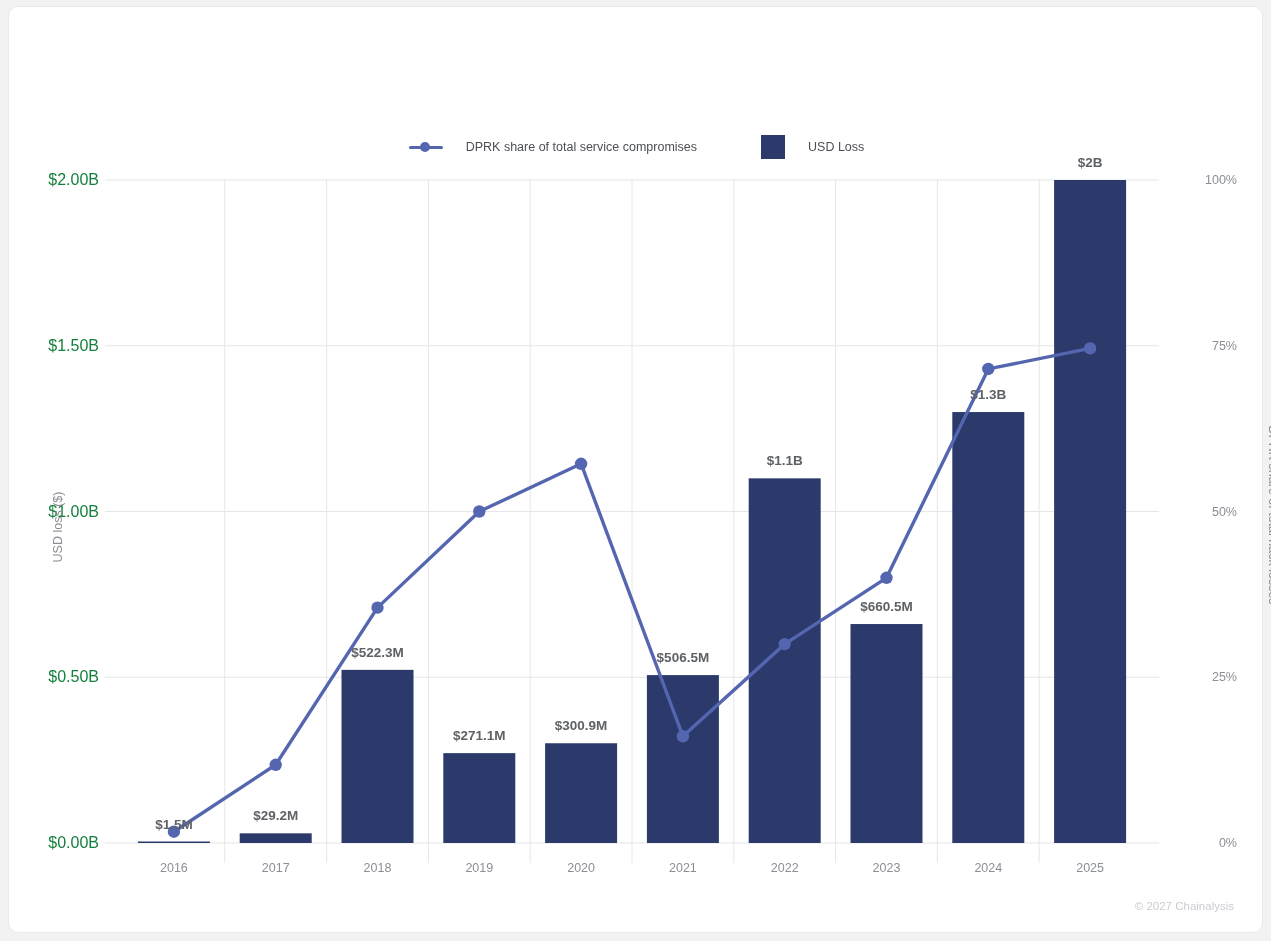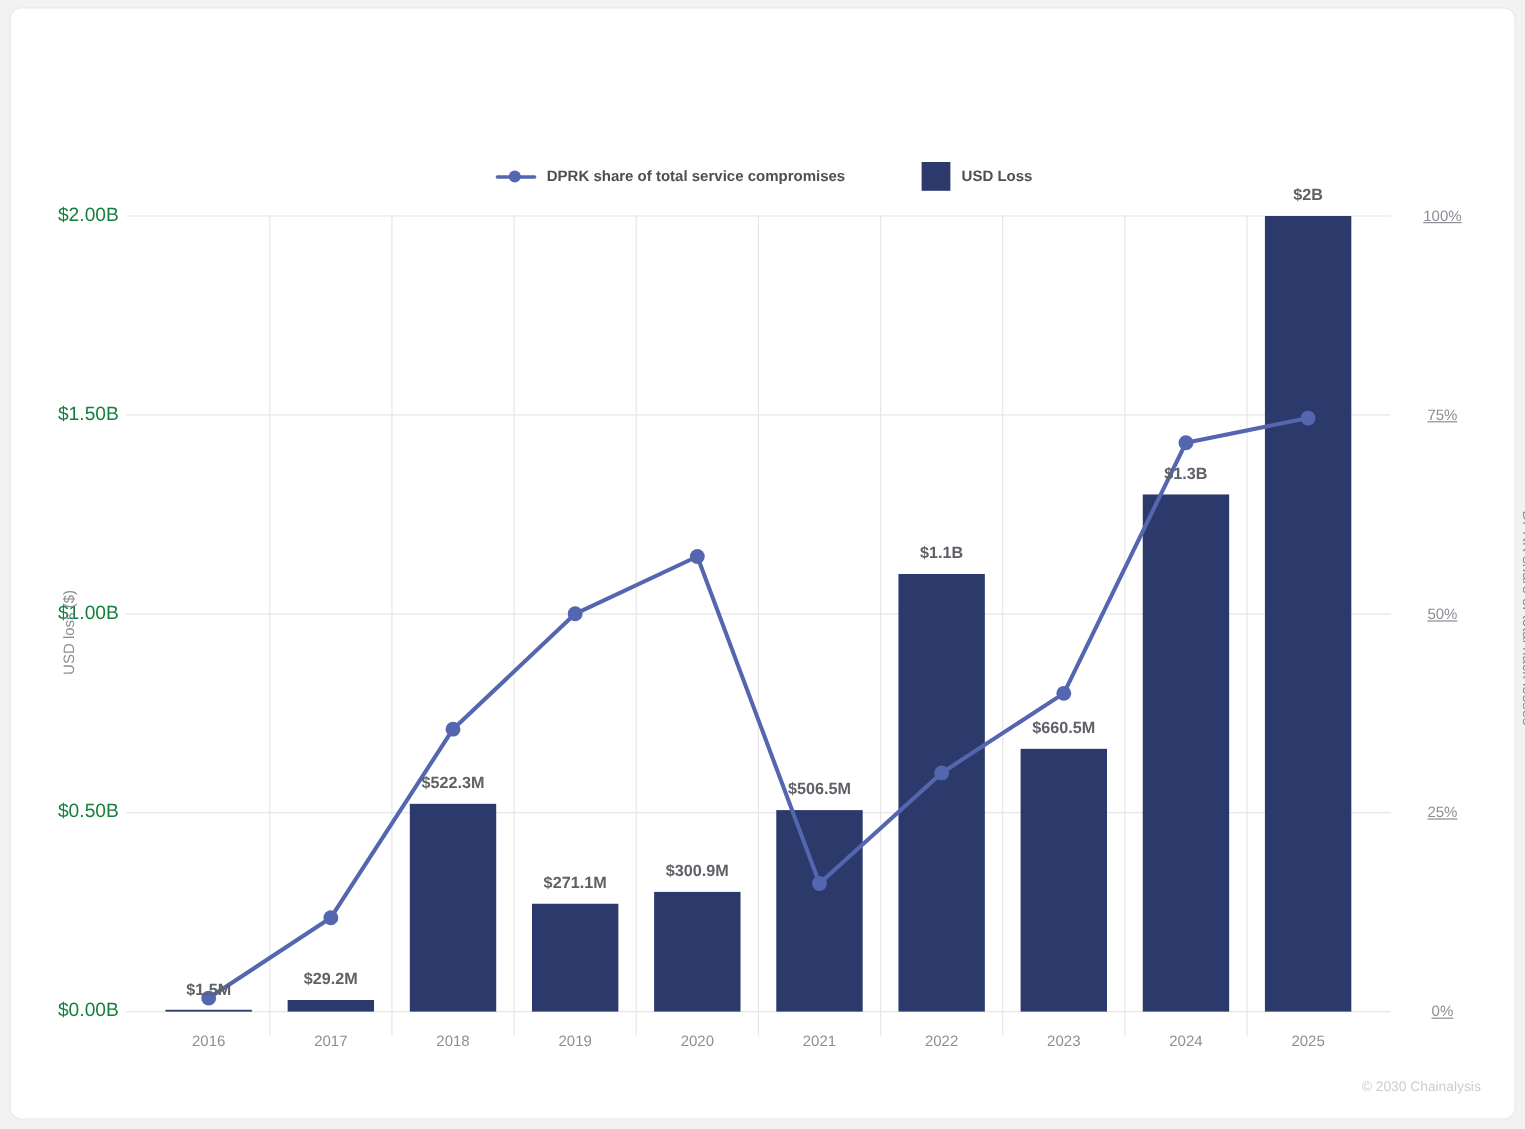--- a/index.html
+++ b/index.html
@@ -53,22 +53,21 @@
     top: 128px;
     width: 1255px;
     display: flex;
     justify-content: center;
     align-items: center;
     gap: 64px;
   }
   .legend-entry {
     display: flex;
     align-items: center;
-    gap: 9px;
-    font-weight: bold;
+    gap: 23px;
   }
   .legend-label {
     font-size: 12.5px;
     color: #4c4f55;
     white-space: nowrap;
   }
   .legend-line-sym {
     position: relative;
     width: 34px;
     height: 14px;
@@ -108,26 +107,25 @@
   .ytick-left {
     position: absolute;
     text-align: right;
     font-size: 16px;
     color: #15803d;
     width: 80px;
     transform: translateY(-50%);
   }
   .ytick-right {
     position: absolute;
-    text-align: center;
+    text-align: right;
     font-size: 12.5px;
     color: #8b8e94;
     width: 70px;
     transform: translateY(-50%);
-    text-decoration: underline;
   }
   .xtick {
     position: absolute;
     text-align: center;
     font-size: 12.5px;
     color: #8b8e94;
     width: 90px;
     transform: translateX(-50%);
   }
   #ylabel-left {
@@ -183,21 +181,21 @@
             <span class="dot"></span>
         </span>
         <span class="legend-label">DPRK share of total service compromises</span>
       </div>
       <div class="legend-entry">
         <span class="legend-swatch"></span>
         <span class="legend-label">USD Loss</span>
       </div>
     </div>
 
-    <div id="footer">© 2030 Chainalysis</div>
+    <div id="footer">© 2027 Chainalysis</div>
 
   </div>
 
   <div id="plot">
     <svg id="plot-svg" width="1271" height="941">
         <line x1="105" y1="843" x2="1159" y2="843" stroke="#e6e6e8" stroke-width="1.2"></line>
         <line x1="105" y1="677.25" x2="1159" y2="677.25" stroke="#e6e6e8" stroke-width="1"></line>
         <line x1="105" y1="511.5" x2="1159" y2="511.5" stroke="#e6e6e8" stroke-width="1"></line>
         <line x1="105" y1="345.75" x2="1159" y2="345.75" stroke="#e6e6e8" stroke-width="1"></line>
         <line x1="105" y1="180" x2="1159" y2="180" stroke="#e6e6e8" stroke-width="1"></line>

